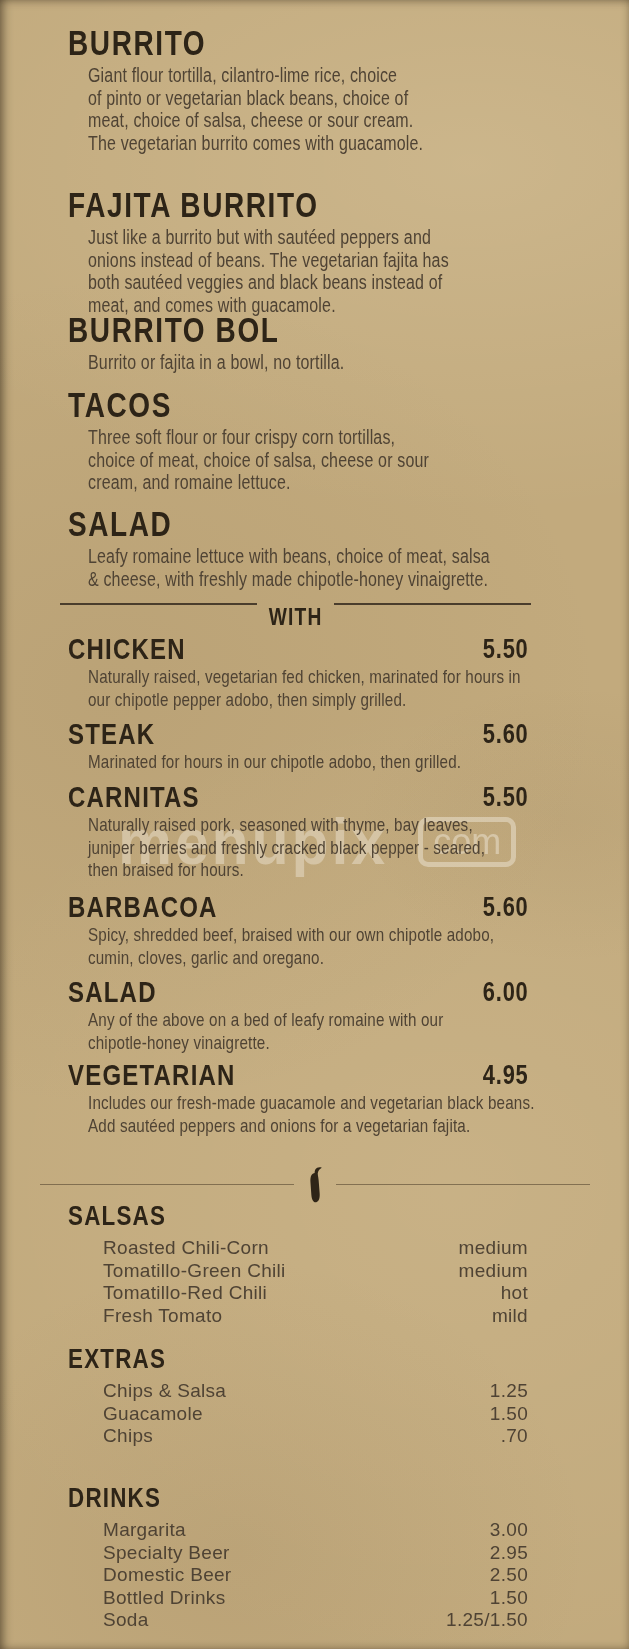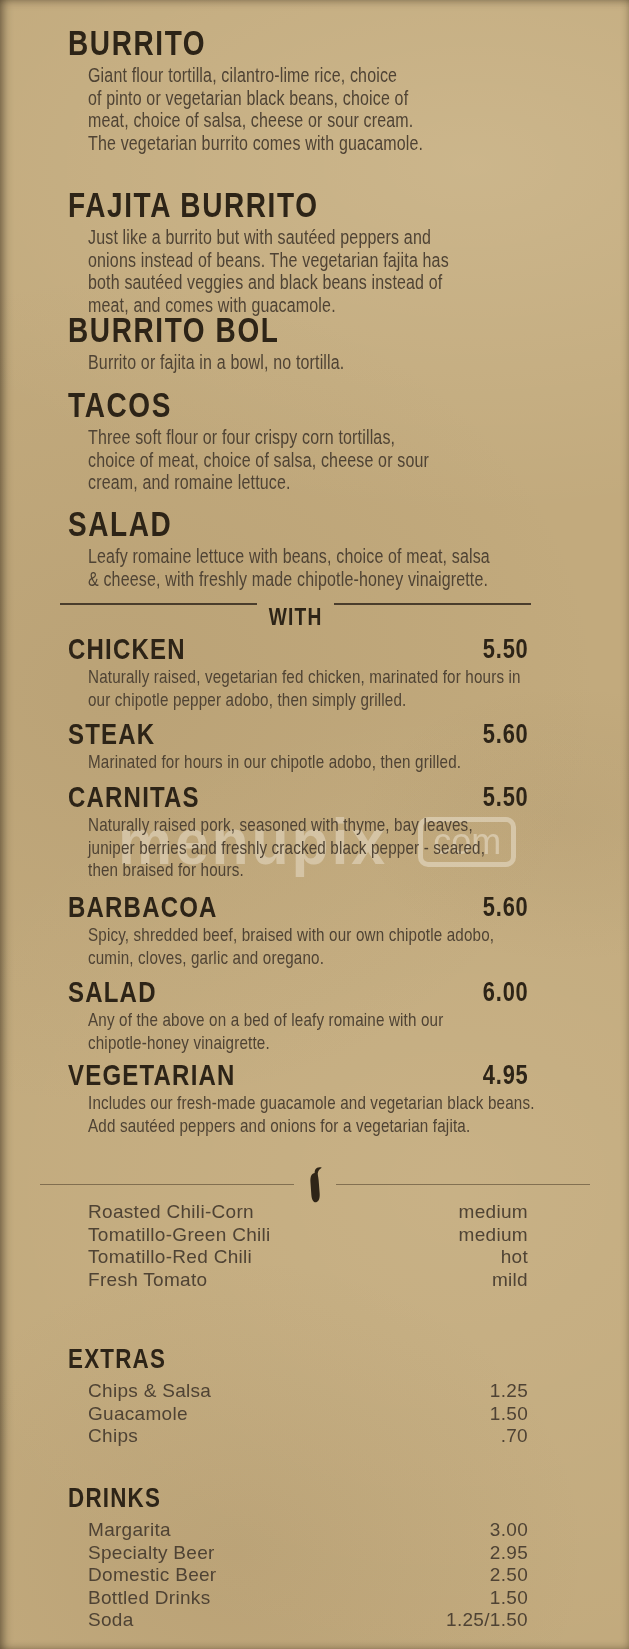--- a/index.html
+++ b/index.html
@@ -58,21 +58,21 @@
   .desc {
     margin:2px 0 0 20px;
     font-size:20px; line-height:22.5px;
     color:#4f4334; letter-spacing:0.2px;
     white-space:pre;
     transform:scaleX(0.8); transform-origin:left top;
   }
   .pdesc { font-size:19px; margin-top:1px; }
 
   .lrow { display:flex; justify-content:space-between; font-size:19px; line-height:22.5px; color:#4f4334; letter-spacing:0.3px; }
-  .lname { margin-left:20px; }
+  .lname { margin-left:35px; }
   .lval { text-align:left; }
 
   .with-divider {
     position:absolute; top:603px; left:60px; right:98px; z-index:2;
     display:flex; gap:5px; height:26px;
   }
   .dline { flex:1; height:2px; background:#4a3d2c; }
   .h-with {
     display:inline-block; font-weight:bold; font-size:24px; color:#2d2417;
     letter-spacing:1.5px; transform:scaleX(0.8);
@@ -210,20 +210,21 @@
   <div class="pepper-divider">
     <span class="pline"></span>
     <svg class="pepper" width="22" height="40" viewBox="0 0 24 44">
       <path d="M12 12 C 10.5 6, 14 2.5, 19.5 4 C 16 6, 14.8 8.5, 15 13 L 12.5 13 Z" fill="#2f2517"></path>
       <path d="M12 10 C 8.2 10.2, 6.6 14, 7 20 L 8 34 C 8.5 40, 10.8 42.6, 13.4 42 C 16 41.4, 17.6 38, 17.1 32 L 16 18 C 15.5 12.5, 14.8 9.8, 12 10 Z" fill="#2f2517"></path>
     </svg>
     <span class="pline"></span>
   </div>
 
   <div class="block" style="top:1201px">
+    <div><span class="h-list">SALSAS</span></div>
     <div class="lrow">
       <span class="lname">Roasted Chili-Corn</span>
       <span class="lval">medium</span>
     </div>
     <div class="lrow">
       <span class="lname">Tomatillo-Green Chili</span>
       <span class="lval">medium</span>
     </div>
     <div class="lrow">
       <span class="lname">Tomatillo-Red Chili</span>

